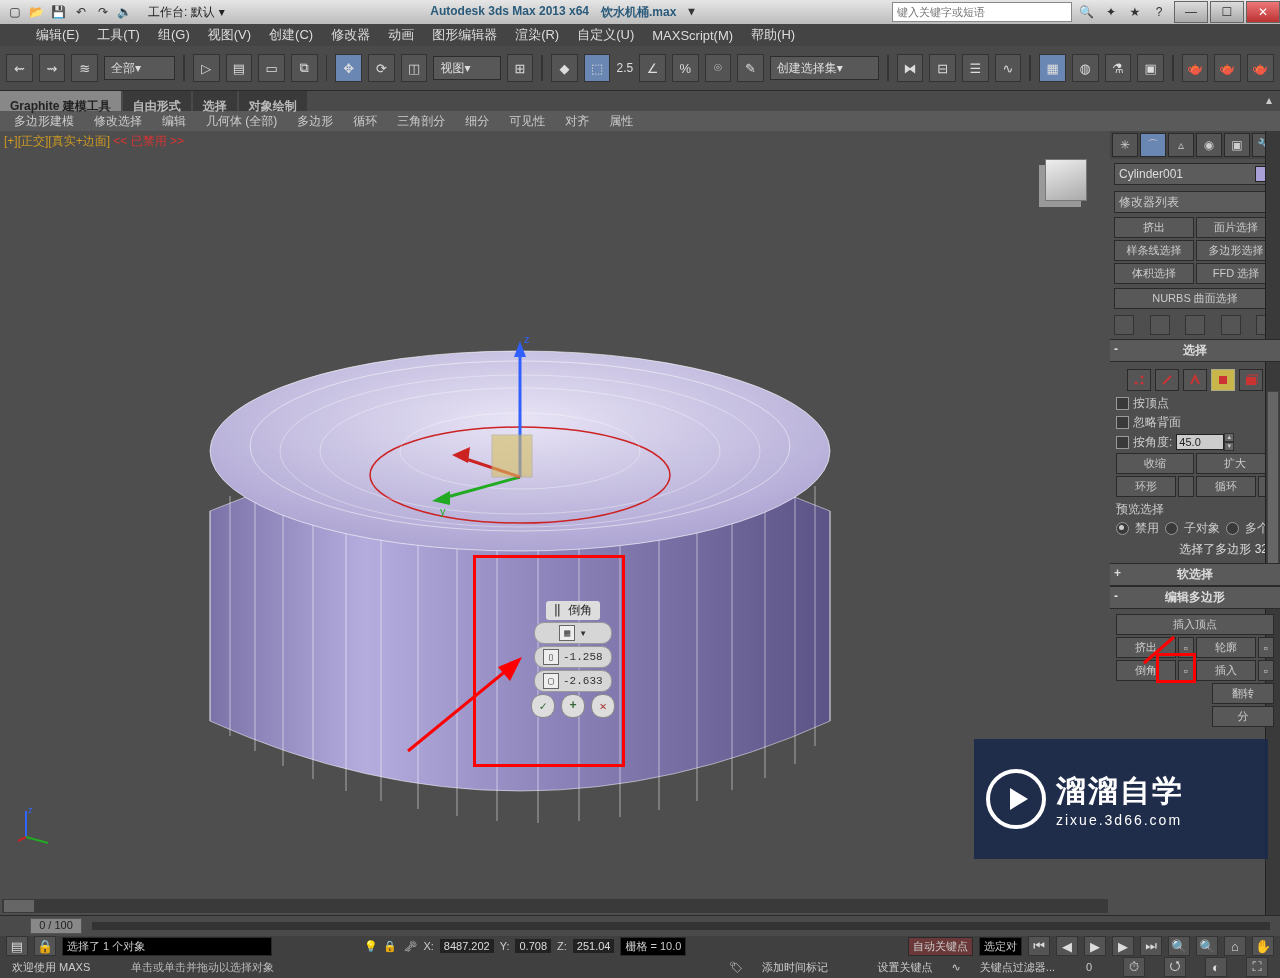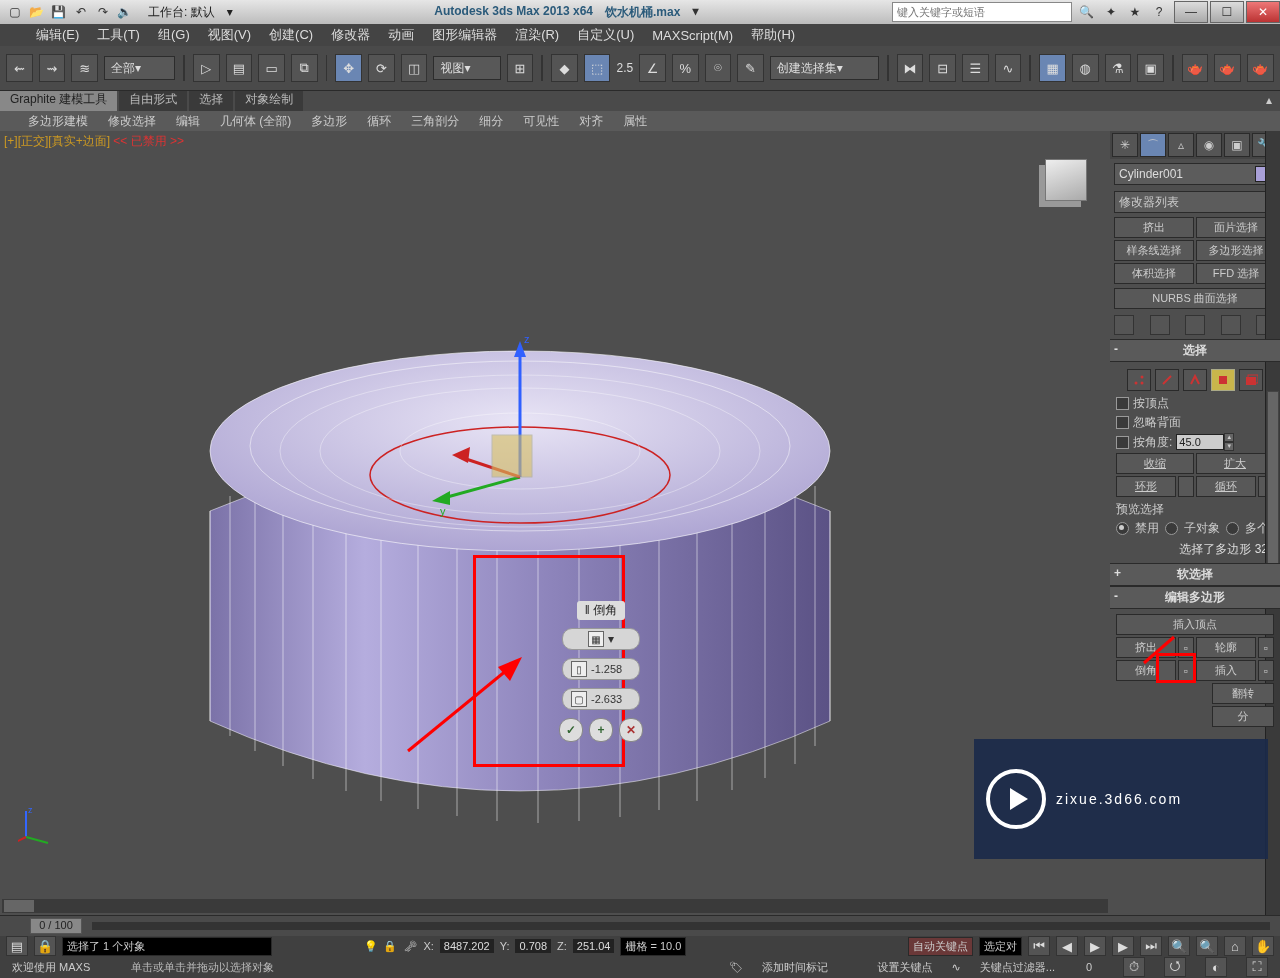--- a/index.html
+++ b/index.html
@@ -1,45 +1,45 @@
 <!DOCTYPE html>
 <html><head>
 <meta charset="utf-8">
 <style>
   html,body{margin:0;padding:0;width:1280px;height:978px;overflow:hidden;font-family:"Microsoft YaHei","SimSun",sans-serif;font-size:12px;color:#ccc;background:#444;}
   body{display:flex;flex-direction:column;cursor:default;user-select:none;}
   .titlebar{height:24px;background:linear-gradient(#e6e6e6,#bcbcbc);display:flex;align-items:center;color:#222;}
   .titlebar .qat{display:flex;gap:4px;padding:0 6px;}
   .qbtn{width:18px;height:18px;display:flex;align-items:center;justify-content:center;color:#333;font-size:12px;}
-  .titlebar .work{padding:0 8px;display:flex;align-items:center;gap:12px;}
+  .titlebar .work{padding:0 8px;display:flex;align-items:center;gap:4px;}
   .titlebar .spacer{flex:1;text-align:center;font-weight:bold;color:#333;display:flex;gap:12px;justify-content:center;}
   .searchbox{width:170px;height:18px;background:#fff;border:1px solid #888;color:#888;font-size:11px;padding:0 4px;}
   .winbtns{display:flex;gap:2px;margin-left:auto;}
   .winbtns .winbtn{width:32px;height:20px;background:linear-gradient(#dcdcdc,#aaa);border:1px solid #666;display:flex;align-items:center;justify-content:center;color:#333;}
   .winbtns .winbtn.close{background:linear-gradient(#e77,#b33);color:#fff;}
   .menubar{height:22px;background:#444;display:flex;align-items:center;padding-left:36px;gap:18px;color:#ddd;font-size:13px;}
   .toolbars{background:#4a4a4a;display:flex;align-items:center;padding:4px 6px;gap:6px;height:36px;border-bottom:1px solid #2a2a2a;}
   .tb-btn{width:26px;height:26px;background:#545454;border:1px solid #333;display:flex;align-items:center;justify-content:center;color:#ddd;font-size:13px;}
   .tb-sel{height:22px;background:#585858;border:1px solid #2c2c2c;color:#ddd;padding:0 6px;display:flex;align-items:center;}
   .tb-sep{width:2px;height:26px;background:#333;margin:0 2px;}
   .ribbon{background:#4a4a4a;}
   .ribbon-tabs{display:flex;gap:2px;height:20px;}
-  .ribbon-tabs .rtab{padding:0 10px;background:#3a3a3a;color:#bbb;font-size:12px;}
+  .ribbon-tabs .rtab{padding:7px 10px;background:#3a3a3a;color:#bbb;font-size:12px;font-weight:bold;}
   .ribbon-tabs .rtab.active{background:#888;color:#222;}
-  .ribbon-sub{display:flex;gap:4px;height:20px;background:#5a5a5a;align-items:center;padding:0 20px;}
+  .ribbon-sub{display:flex;gap:4px;height:20px;background:#5a5a5a;align-items:center;padding:0 6px;}
   .ribbon-sub .rs{padding:1px 8px;color:#ccc;font-size:12px;white-space:nowrap;}
   .mainarea{flex:1;display:flex;overflow:hidden;position:relative;}
   .viewport{flex:1;background:#4e4e4e;position:relative;overflow:hidden;}
   .vp-label{position:absolute;top:2px;left:4px;color:#aaa;font-size:12px;}
   .vp-label .yel{color:#cc9922;}
   .vp-label .red{color:#d33;}
   .viewcube{position:absolute;top:22px;right:14px;width:60px;height:60px;}
   .viewcube .cube{width:40px;height:40px;margin:6px auto;background:linear-gradient(160deg,#eee,#aaa);border:1px solid #777;transform:rotate(0deg);box-shadow:-6px 6px 0 #999;}
   svg.model{position:absolute;top:0;left:0;}
-  .caddy{position:absolute;left:559px;top:470px;display:flex;flex-direction:column;align-items:center;gap:8px;z-index:5;}
+  .caddy{position:absolute;left:531px;top:470px;display:flex;flex-direction:column;align-items:center;gap:2px;z-index:5;font-family:Liberation Mono, monospace;}
   .caddy .title{background:#ddd;color:#222;padding:1px 8px;border-radius:3px;font-size:12px;}
   .caddy .row{background:#d6d6d6;border:1px solid #999;border-radius:10px;padding:2px 6px;display:flex;align-items:center;gap:4px;color:#333;min-width:64px;justify-content:center;}
   .caddy .row .spin{width:40px;text-align:right;font-size:11px;}
   .caddy .row .icon{width:14px;height:14px;border:1px solid #666;background:#eee;display:flex;align-items:center;justify-content:center;font-size:10px;}
   .caddy .btns{display:flex;gap:6px;}
   .caddy .circ{width:22px;height:22px;border-radius:11px;background:#ddd;border:1px solid #888;display:flex;align-items:center;justify-content:center;color:#363;font-weight:bold;}
   .caddy .circ.x{color:#a33;}
   .redbox{position:absolute;border:3px solid #f00;pointer-events:none;}
   .redarrow{position:absolute;pointer-events:none;}
   .axisgizmo{position:absolute;left:18px;bottom:70px;}
@@ -65,21 +65,21 @@
   .subobj .so{width:22px;height:20px;border:1px solid #2a2a2a;background:#555;display:flex;align-items:center;justify-content:center;}
   .subobj .so.sel{background:#c9b64b;border-color:#aa8;}
   .subobj .so svg{width:14px;height:14px;}
   .chk{display:flex;align-items:center;gap:4px;margin:2px 0;}
   .chk .box{width:11px;height:11px;border:1px solid #999;background:#3a3a3a;}
   .spin{display:flex;align-items:center;}
   .spin input{width:42px;height:14px;background:#ccc;border:1px solid #222;color:#222;font-size:11px;padding:0 2px;}
   .spin .arr{width:10px;display:flex;flex-direction:column;}
   .spin .arr div{height:7px;background:#666;border:1px solid #333;font-size:7px;line-height:5px;text-align:center;}
   .btnrow{display:flex;gap:2px;margin:2px 0;}
-  .btnrow .b{flex:1;background:#585858;border:1px solid #2a2a2a;padding:2px 0;text-align:center;font-size:11px;text-decoration:underline;}
+  .btnrow .b{flex:1;background:#585858;border:1px solid #2a2a2a;padding:2px 0;text-align:center;font-size:11px;}
   .btnrow .sqbtn{width:14px;background:#585858;border:1px solid #2a2a2a;}
   .rad{width:11px;height:11px;border:1px solid #999;border-radius:50%;background:#3a3a3a;display:inline-block;vertical-align:middle;}
   .rad.on::after{content:"";display:block;width:5px;height:5px;border-radius:50%;background:#ccc;margin:2px;}
   .counttxt{text-align:right;padding:2px 6px;color:#ddd;}
   .editpoly .eprow{display:flex;gap:2px;margin:2px 0;}
   .editpoly .epbtn{flex:1;background:#585858;border:1px solid #2a2a2a;padding:2px 0;text-align:center;font-size:11px;}
   .editpoly .epsq{width:14px;background:#585858;border:1px solid #2a2a2a;display:flex;align-items:center;justify-content:center;}
   .timeline{height:20px;background:#4a4a4a;display:flex;align-items:center;font-size:11px;border-top:1px solid #2a2a2a;}
   .timeline .thandle{width:50px;height:14px;background:#888;border:1px solid #555;margin-left:30px;text-align:center;color:#222;}
   .timeline .track{flex:1;height:8px;background:#333;margin:0 10px;}
@@ -467,20 +467,21 @@
         <line x1="8" y1="42" x2="38" y2="16" stroke="#f00" stroke-width="3"></line>
       </svg>
     </div>
   </div>
 
   <div class="watermark">
     <div class="play">
         <div></div>
       </div>
     <div class="txt">
+      <div class="big">溜溜自学</div>
       <div class="small">zixue.3d66.com</div>
     </div>
   </div>
 </div>
 
 <div class="timeline">
   <div class="thandle">0 / 100</div>
   <div class="track"></div>
 </div>
 

